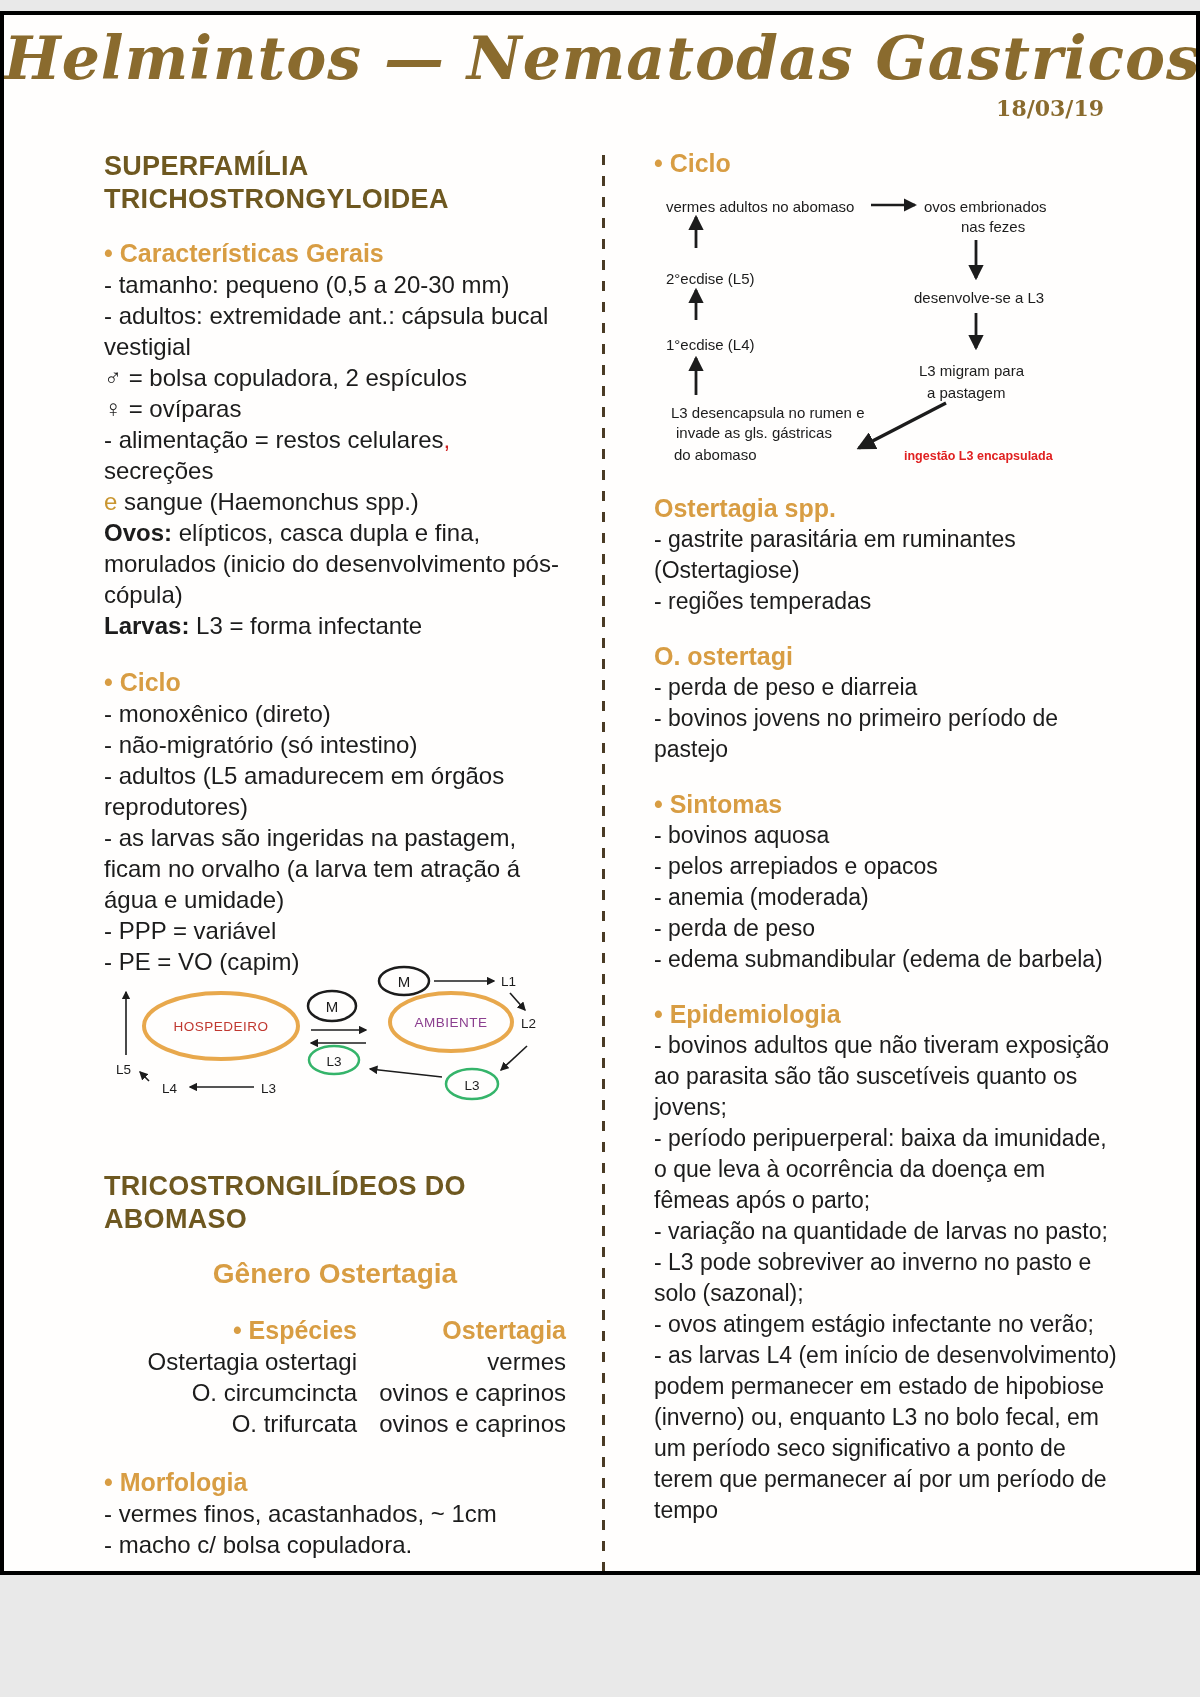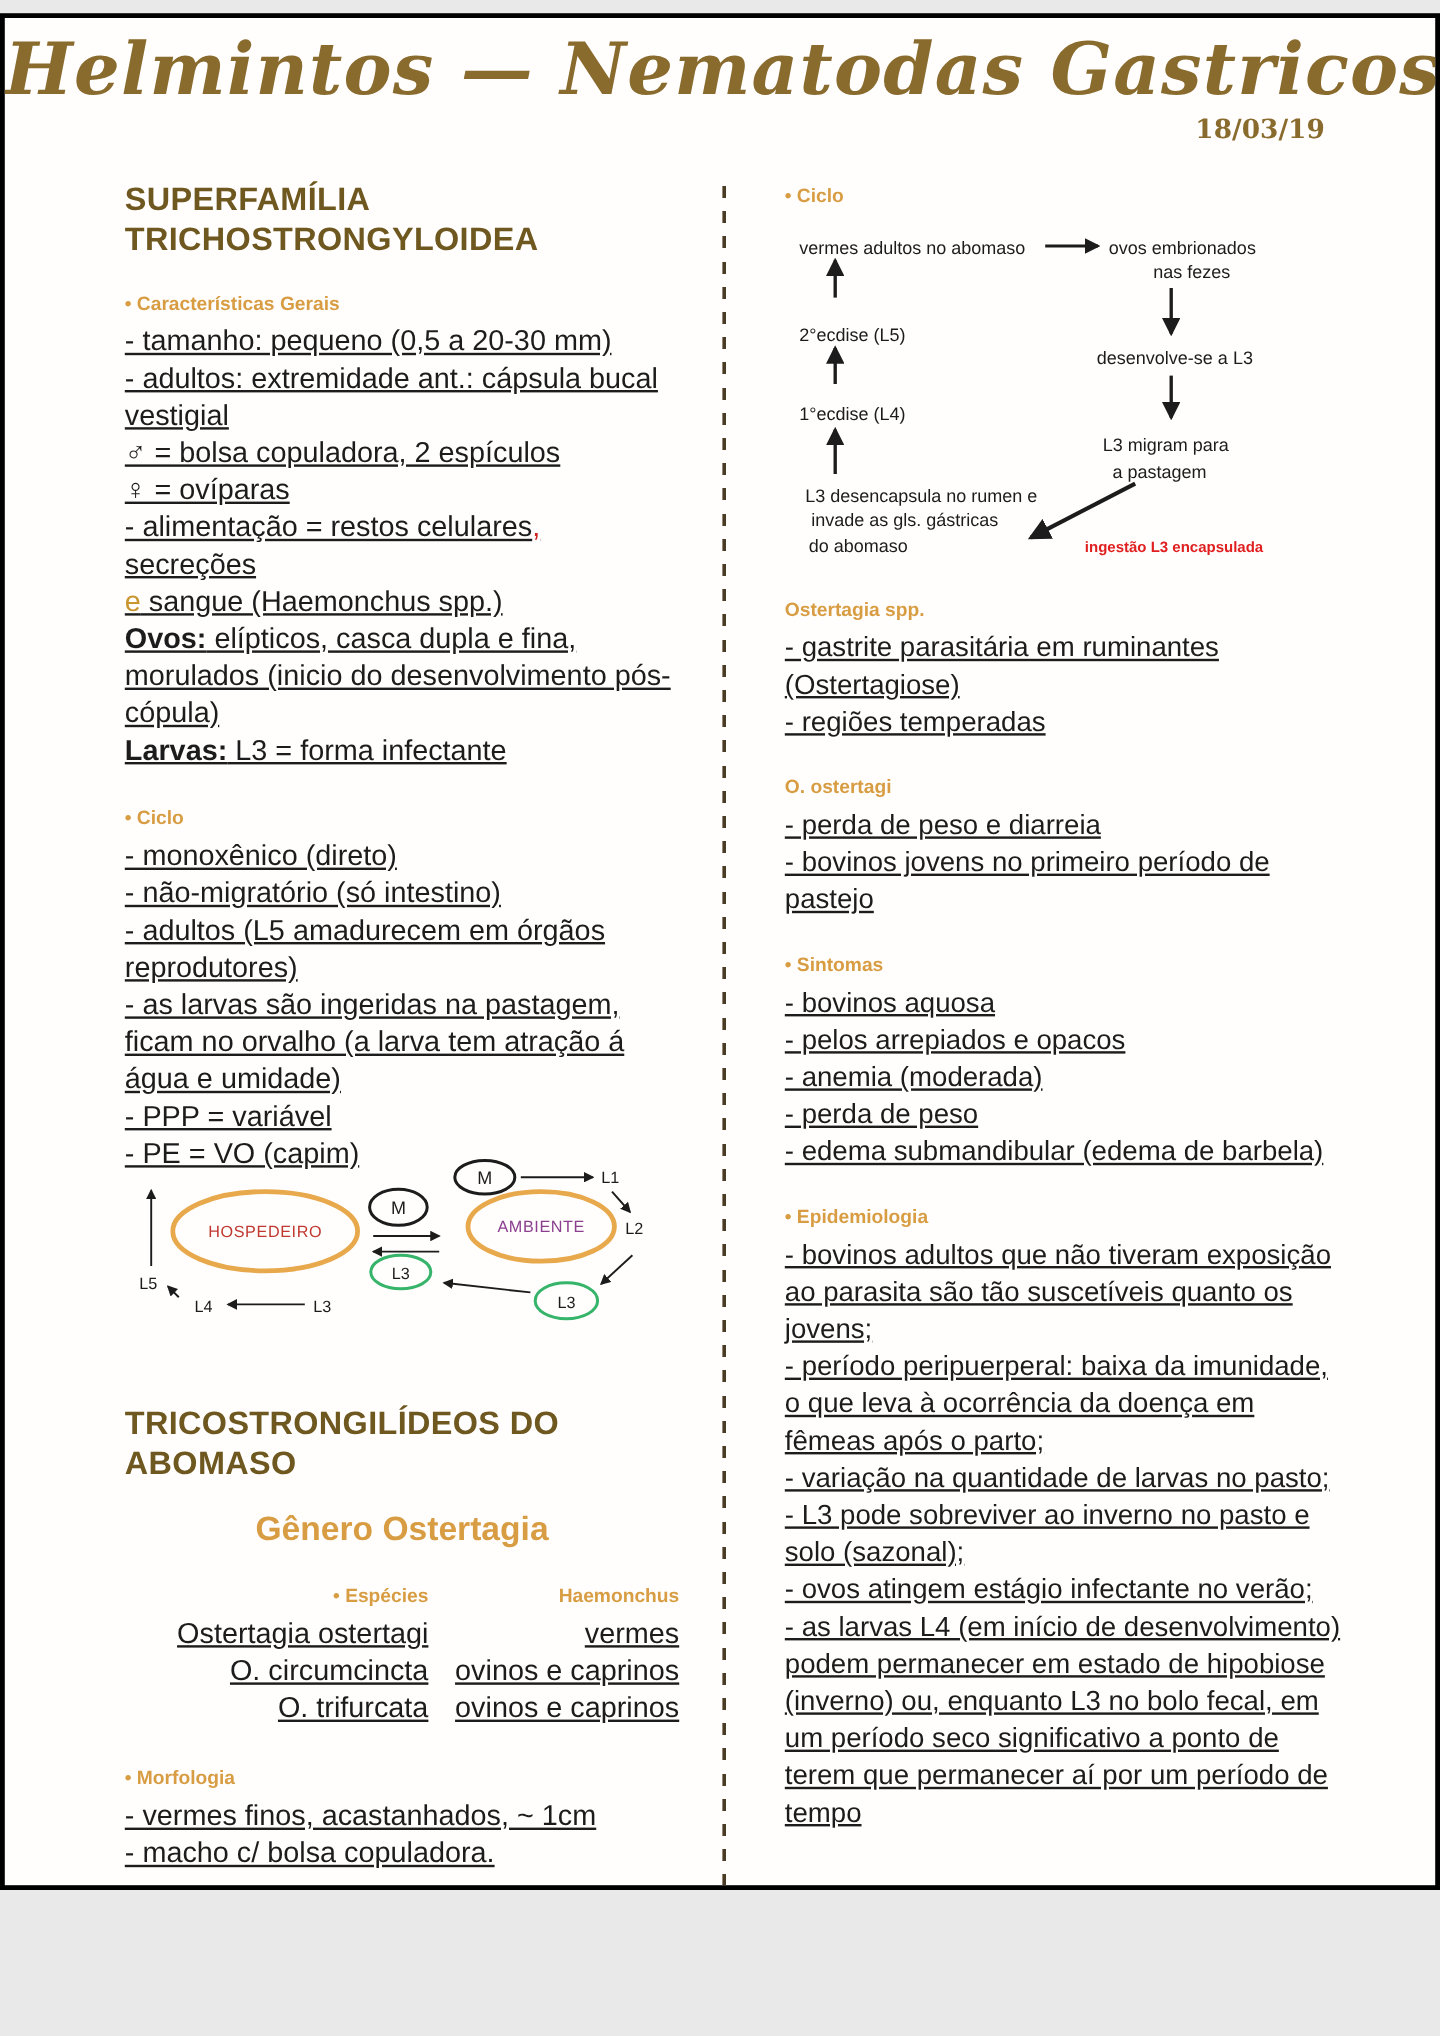--- a/index.html
+++ b/index.html
@@ -18,23 +18,23 @@
     font-family:"DejaVu Serif",serif;font-weight:bold;
     font-size:22px;color:#8a6b2e;
   }
   .divider{
     position:absolute;left:598px;top:140px;width:3px;height:1425px;
     background:repeating-linear-gradient(to bottom,#4a3b25 0 10px,transparent 10px 21px);
   }
   .col{position:absolute;font-size:24px;line-height:31px;}
   .col-r{font-size:23px;}
   .h-dark{font-weight:bold;font-size:27px;line-height:33px;color:#6e5820;letter-spacing:.3px;}
-  .h-gold{font-weight:bold;font-size:16px;line-height:31px;color:#d89d43;}
+  .h-gold{font-weight:bold;font-size:25px;line-height:31px;color:#d89d43;}
   .mt{margin-top:24px;}
-  .line{margin:0;text-decoration:underline;}
+  .line{margin:0;}
   .b{font-weight:bold;}
   .red{color:#cf1f1f;}
   .goldword{color:#c9952f;}
   .center{text-align:center;}
   .grid{display:grid;grid-template-columns:253px auto;margin-top:26px;text-align:right;}
   svg{position:absolute;overflow:visible;}
   svg text{font-family:"Liberation Sans",sans-serif;}
   .pagenum{position:absolute;left:1090px;top:1592px;font-size:26px;color:#9a7a33;}
 </style>
 </head>
@@ -106,21 +106,21 @@
     <text x="73" y="133" font-size="13.5" fill="#1c1c1c">L4</text>
     <text x="172" y="133" font-size="13.5" fill="#1c1c1c">L3</text>
   </svg>
 
   <div class="col" style="left:100px;top:1155px;width:462px">
     <div class="h-dark">TRICOSTRONGILÍDEOS DO ABOMASO</div>
     <div class="h-gold center" style="margin-top:22px;font-size:28px">Gênero Ostertagia</div>
 
     <div class="grid">
       <div class="h-gold">• Espécies</div>
-      <div class="h-gold">Haemonchus</div>
+      <div class="h-gold">Ostertagia</div>
       <div class="line">Ostertagia ostertagi</div>
       <div class="line" style="padding-left:5px">vermes</div>
       <div class="line">O. circumcincta</div>
       <div class="line">ovinos e caprinos</div>
       <div class="line">O. trifurcata</div>
       <div class="line">ovinos e caprinos</div>
     </div>
 
     <div class="h-gold" style="margin-top:28px">• Morfologia</div>
     <div class="line">- vermes finos, acastanhados, ~ 1cm</div>

